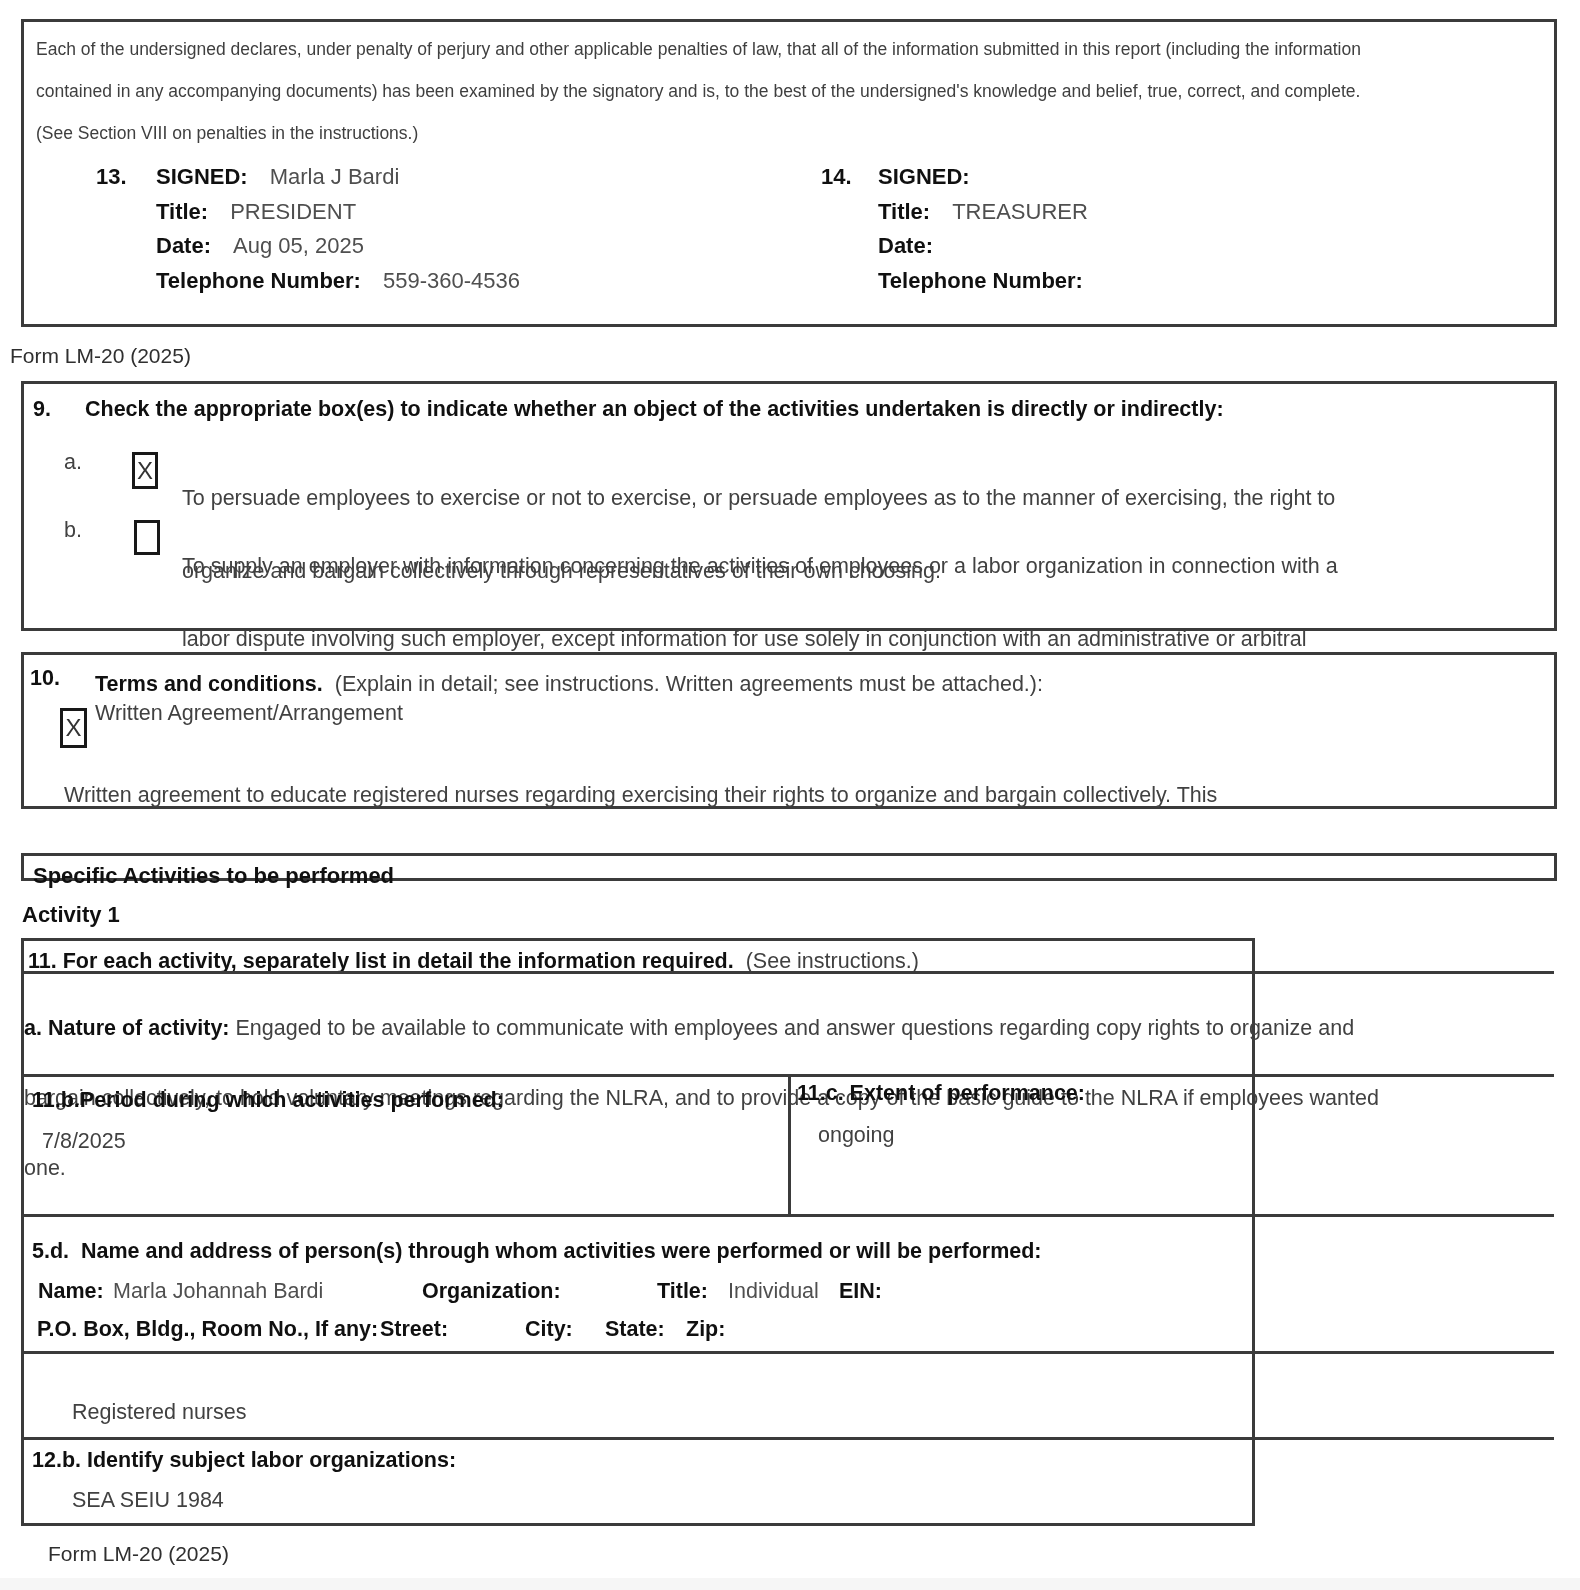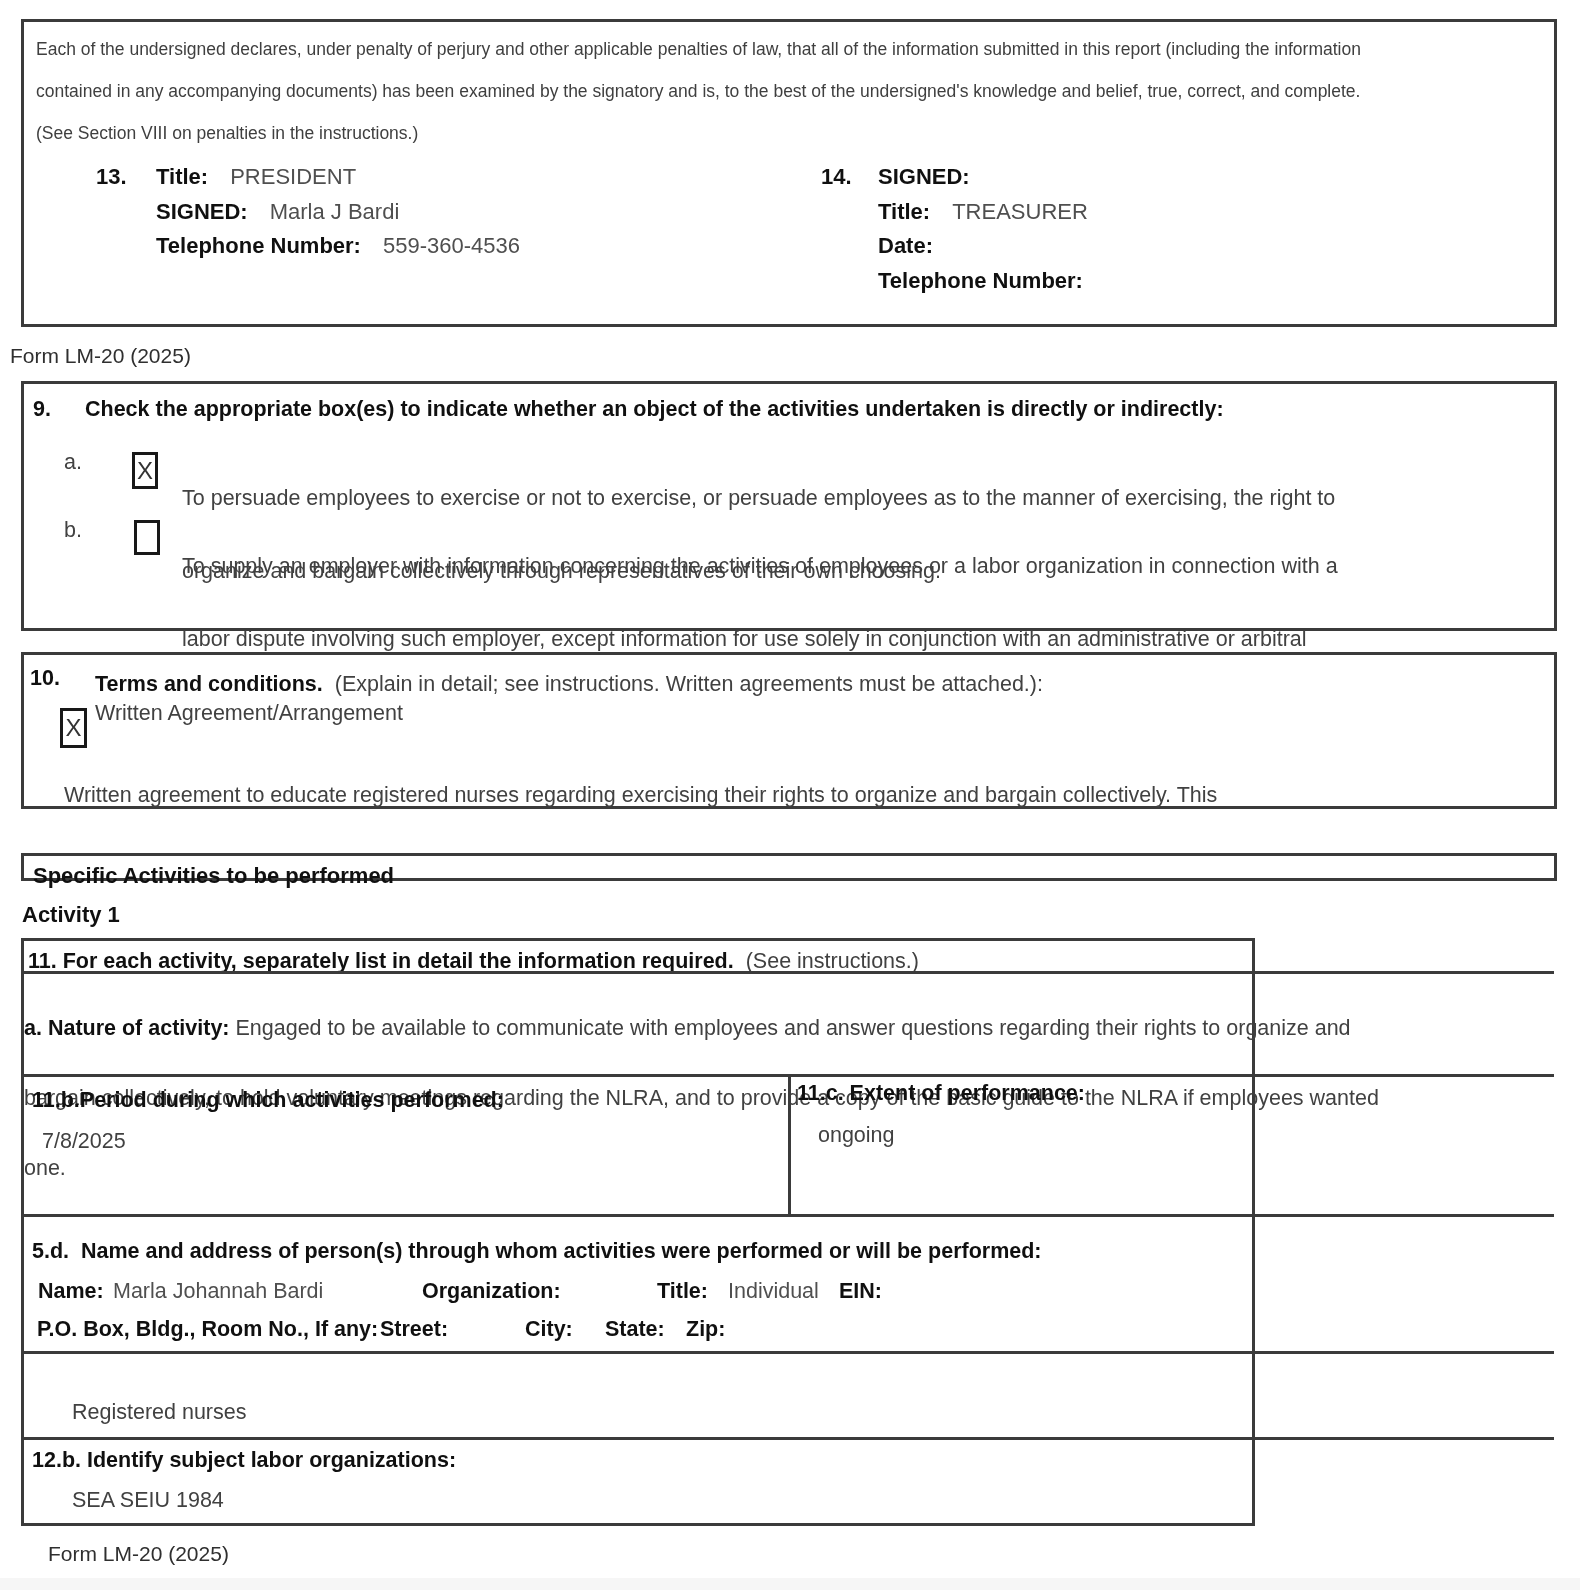--- a/index.html
+++ b/index.html
@@ -38,22 +38,23 @@
 
   <div class="box" style="left:21px;top:19px;width:1536px;height:308px;">
     <div style="position:absolute;left:12px;top:6px;">
       <div class="decl-line">Each of the undersigned declares, under penalty of perjury and other applicable penalties of law, that all of the information submitted in this report (including the information</div>
       <div class="decl-line">contained in any accompanying documents) has been examined by the signatory and is, to the best of the undersigned's knowledge and belief, true, correct, and complete.</div>
       <div class="decl-line">(See Section VIII on penalties in the instructions.)</div>
     </div>
 
     <div class="sigcol padl60" style="left:72px;">
       <div class="signum">13.</div>
+      <div class="sigline"><span class="b">SIGNED:</span><span class="val">Marla J Bardi</span></div>
       <div class="sigline"><span class="b">Title:</span><span class="val">PRESIDENT</span></div>
-      <div class="sigline"><span class="b">SIGNED:</span><span class="val">Marla J Bardi</span></div>
+      <div class="sigline"><span class="b">Date:</span><span class="val">Aug 05, 2025</span></div>
       <div class="sigline"><span class="b">Telephone Number:</span><span class="val">559-360-4536</span></div>
     </div>
 
     <div class="sigcol padl57" style="left:797px;">
       <div class="signum">14.</div>
       <div class="sigline"><span class="b">SIGNED:</span><span class="val"></span></div>
       <div class="sigline"><span class="b">Title:</span><span class="val">TREASURER</span></div>
       <div class="sigline"><span class="b">Date:</span><span class="val"></span></div>
       <div class="sigline"><span class="b">Telephone Number:</span><span class="val"></span></div>
     </div>
@@ -101,21 +102,21 @@
   <div class="abs h" style="left:22px;top:902px;font-size:22px;">Activity 1</div>
 
   <div class="box" style="left:21px;top:938px;width:1234px;height:588px;">
 
     <div class="row" style="top:0;height:30px;">
       <span class="abs" style="left:4px;top:2px;white-space:pre;"><span class="h">11. For each activity, separately list in detail the information required.</span><span class="body-line">  </span><span class="body-line">(See instructions.)</span></span>
     </div>
 
     <div class="row row-divided" style="top:30px;height:103px;">
       <div class="abs" style="left:0;top:1px;">
-        <div class="body-line" style="line-height:34px;"><span class="h">a. Nature of activity:</span><span> </span><span>Engaged to be available to communicate with employees and answer questions regarding their rights to organize and</span></div>
+        <div class="body-line" style="line-height:34px;"><span class="h">a. Nature of activity:</span><span> </span><span>Engaged to be available to communicate with employees and answer questions regarding copy rights to organize and</span></div>
         <div class="body-line" style="line-height:34px;">bargain collectively, to hold voluntary meetings regarding the NLRA, and to provide a copy of the basic guide to the NLRA if employees wanted</div>
         <div class="body-line" style="line-height:34px;">one.</div>
       </div>
     </div>
 
     <div class="row row-divided" style="top:133px;height:140px;">
       <div class="cell" style="left:0;width:764px;">
         <div class="abs h" style="left:8px;top:11px;">11.b.Period during which activities performed:</div>
         <div class="abs body-line" style="left:18px;top:46px;">7/8/2025</div>
       </div>

